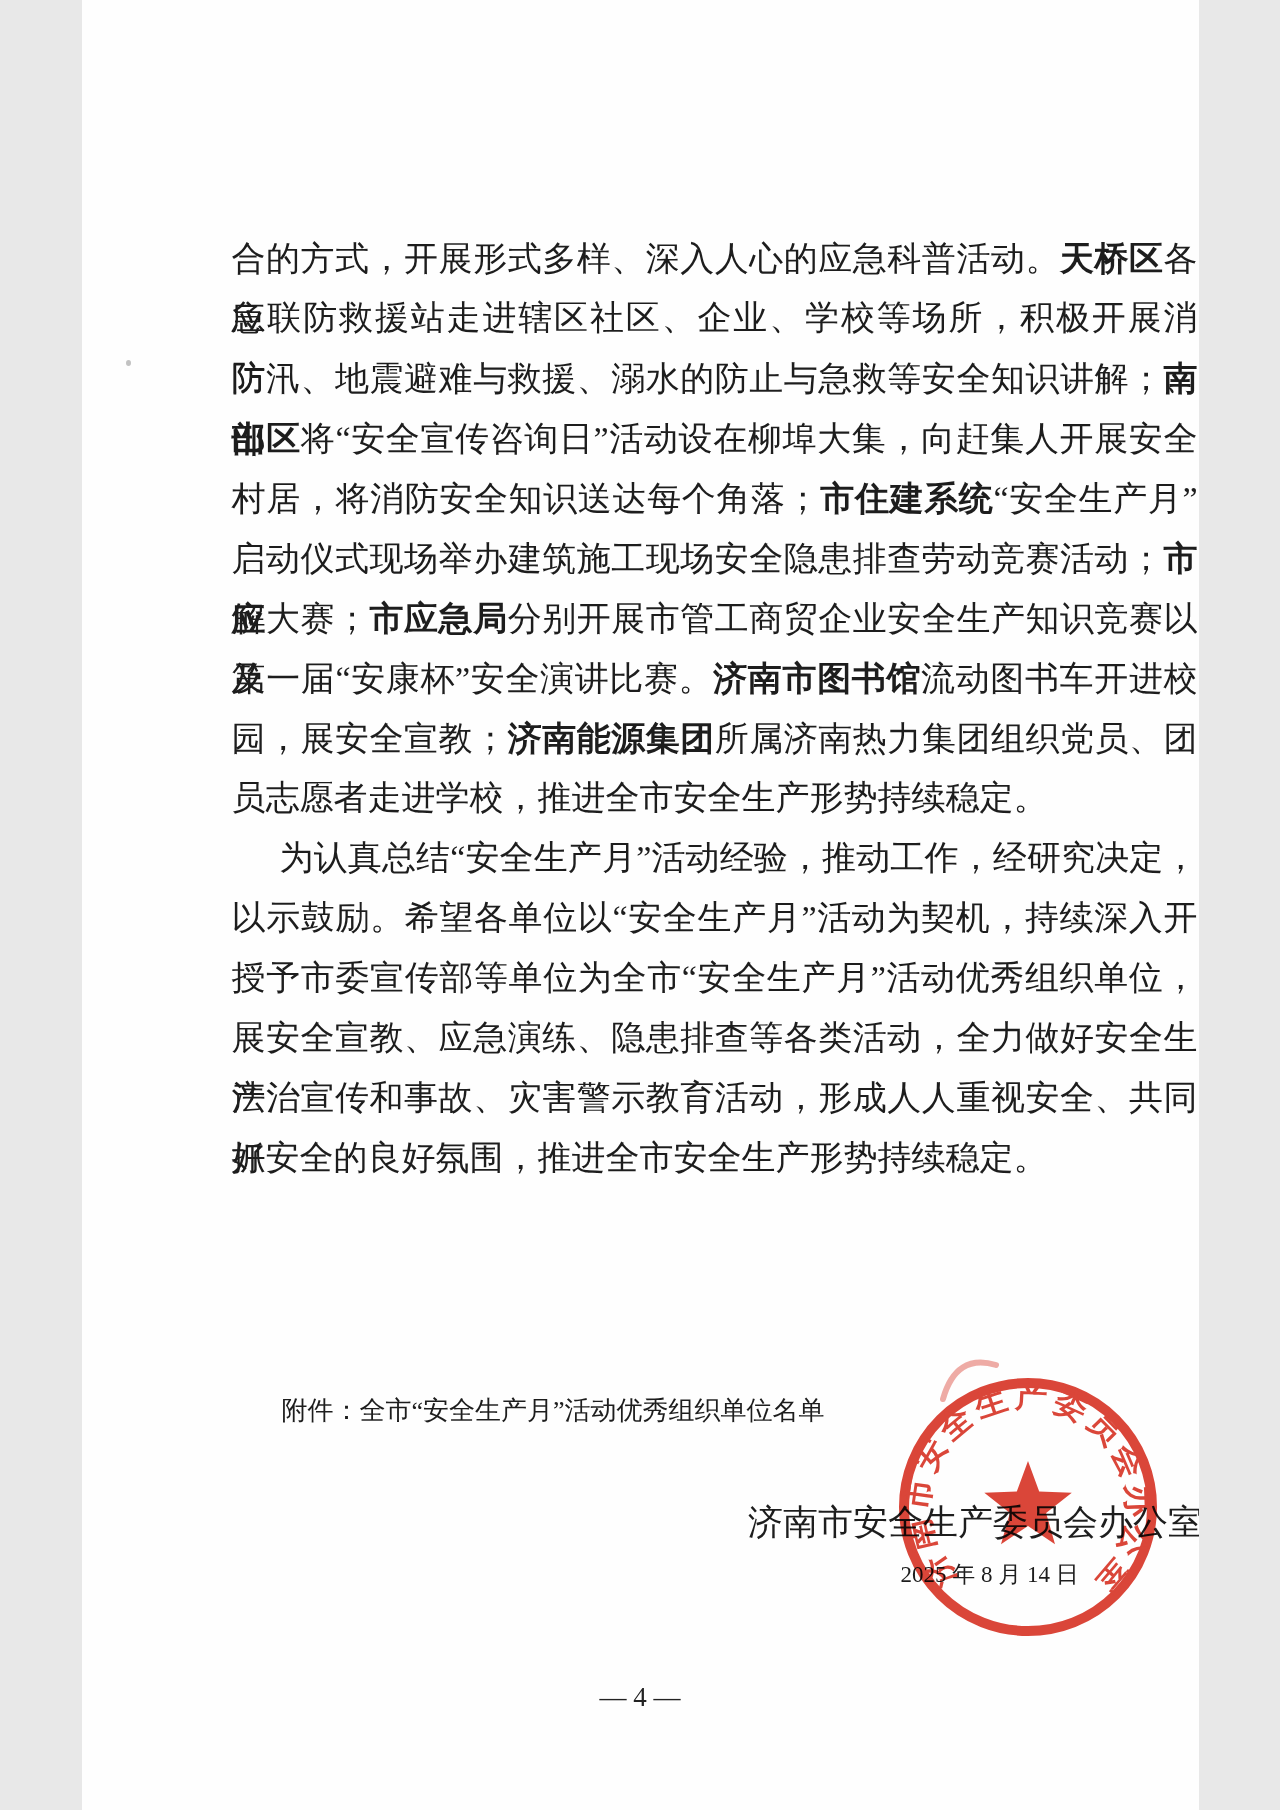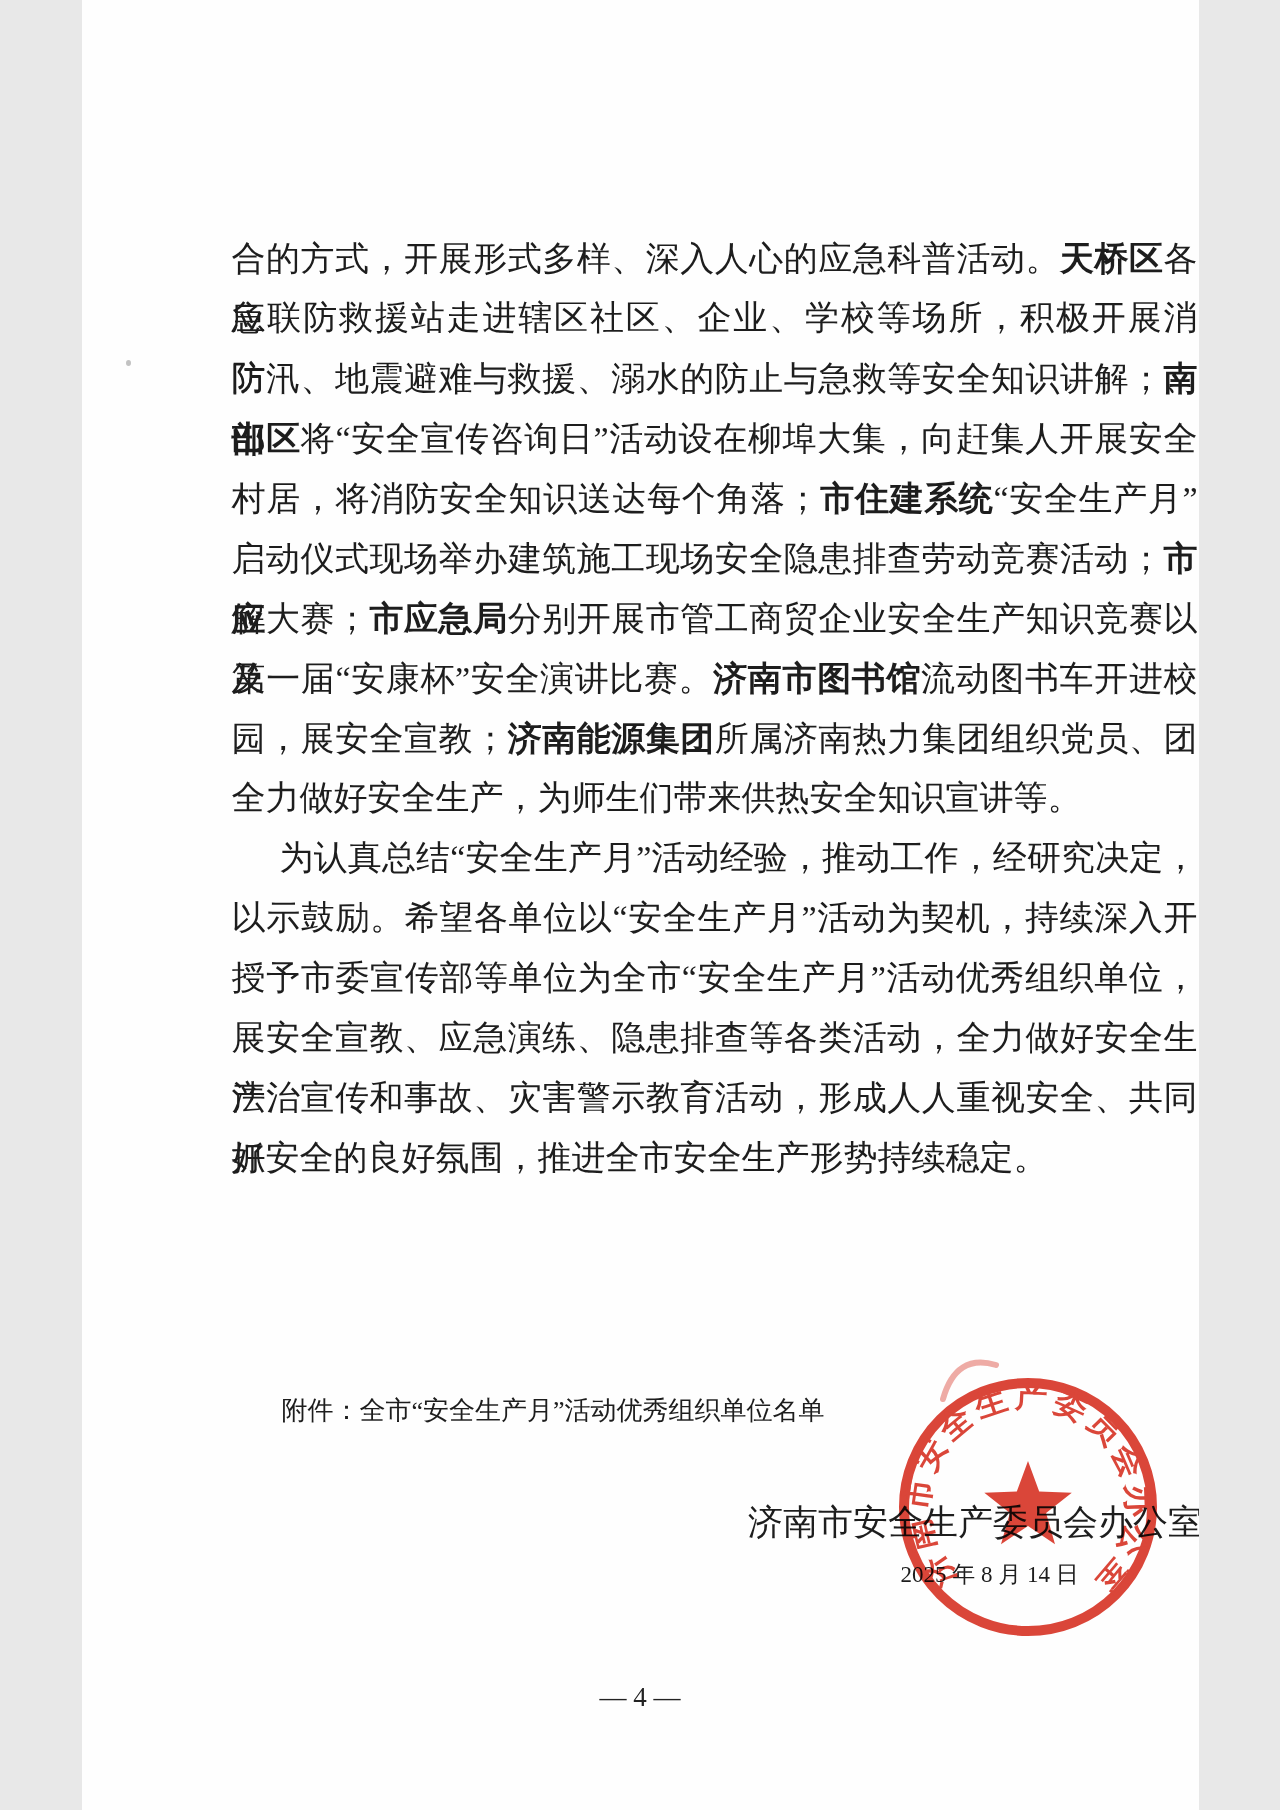--- a/index.html
+++ b/index.html
@@ -90,21 +90,21 @@
   <div class="body-lines">
       <div class="line"><span>合的方式，开展形式多样、深入人心的应急科普活动。</span><span class="b">天桥区</span><span>各应</span></div>
       <div class="line"><span>急联防救援站走进辖区社区、企业、学校等场所，积极开展消防、</span></div>
       <div class="line"><span>防汛、地震避难与救援、溺水的防止与急救等安全知识讲解；</span><span class="b">南部</span></div>
       <div class="line"><span class="b">山区</span><span>将“安全宣传咨询日”活动设在柳埠大集，向赶集人开展安全</span></div>
       <div class="line"><span>村居，将消防安全知识送达每个角落；</span><span class="b">市住建系统</span><span>“安全生产月”</span></div>
       <div class="line"><span>启动仪式现场举办建筑施工现场安全隐患排查劳动竞赛活动；</span><span class="b">市应</span></div>
       <div class="line"><span>解大赛；</span><span class="b">市应急局</span><span>分别开展市管工商贸企业安全生产知识竞赛以及</span></div>
       <div class="line"><span>第一届“安康杯”安全演讲比赛。</span><span class="b">济南市图书馆</span><span>流动图书车开进校</span></div>
       <div class="line"><span>园，展安全宣教；</span><span class="b">济南能源集团</span><span>所属济南热力集团组织党员、团</span></div>
-      <div class="line para-end"><span>全力做好安全生产，为师生们带来供热安全知识宣讲等。</span></div>
+      <div class="line para-end"><span>员志愿者走进学校，推进全市安全生产形势持续稳定。</span></div>
       <div class="line" style="text-indent: 48px;"><span>为认真总结“安全生产月”活动经验，推动工作，经研究决定，</span></div>
       <div class="line"><span>以示鼓励。希望各单位以“安全生产月”活动为契机，持续深入开</span></div>
       <div class="line"><span>授予市委宣传部等单位为全市“安全生产月”活动优秀组织单位，</span></div>
       <div class="line"><span>展安全宣教、应急演练、隐患排查等各类活动，全力做好安全生产</span></div>
       <div class="line"><span>法治宣传和事故、灾害警示教育活动，形成人人重视安全、共同抓</span></div>
       <div class="line para-end"><span>好安全的良好氛围，推进全市安全生产形势持续稳定。</span></div>
     </div>
 
   <div class="attachment">附件：全市“安全生产月”活动优秀组织单位名单</div>
 

